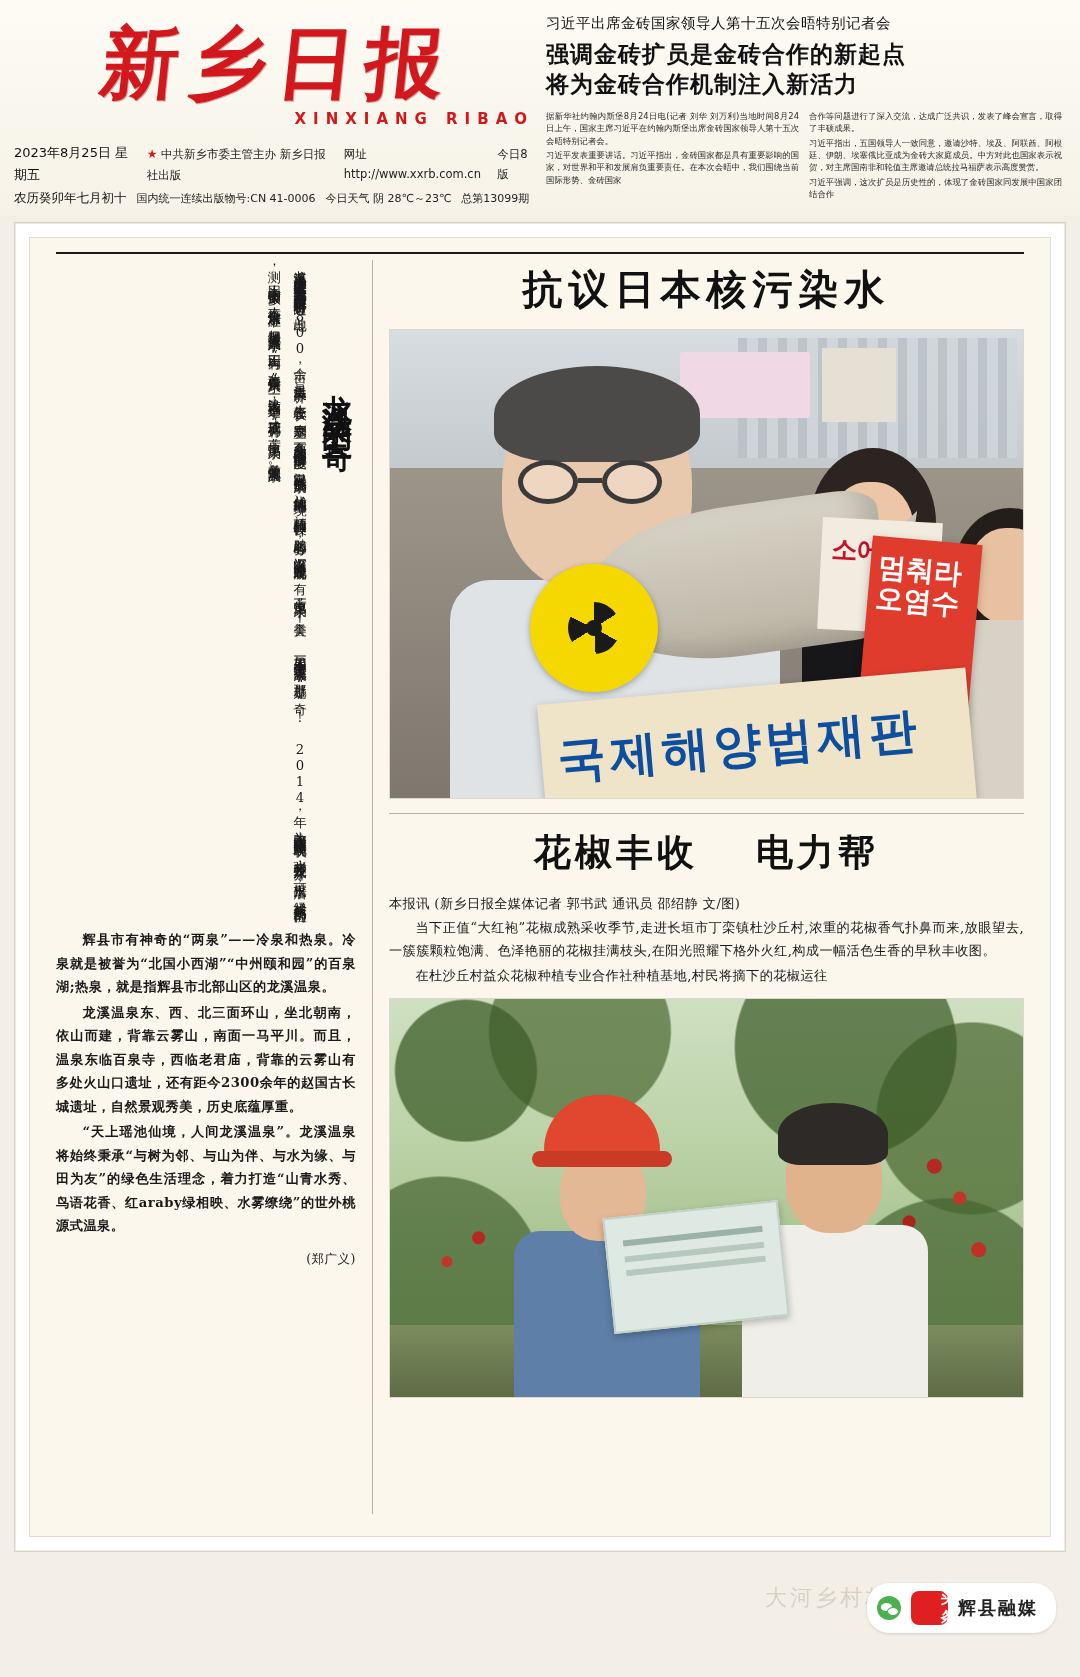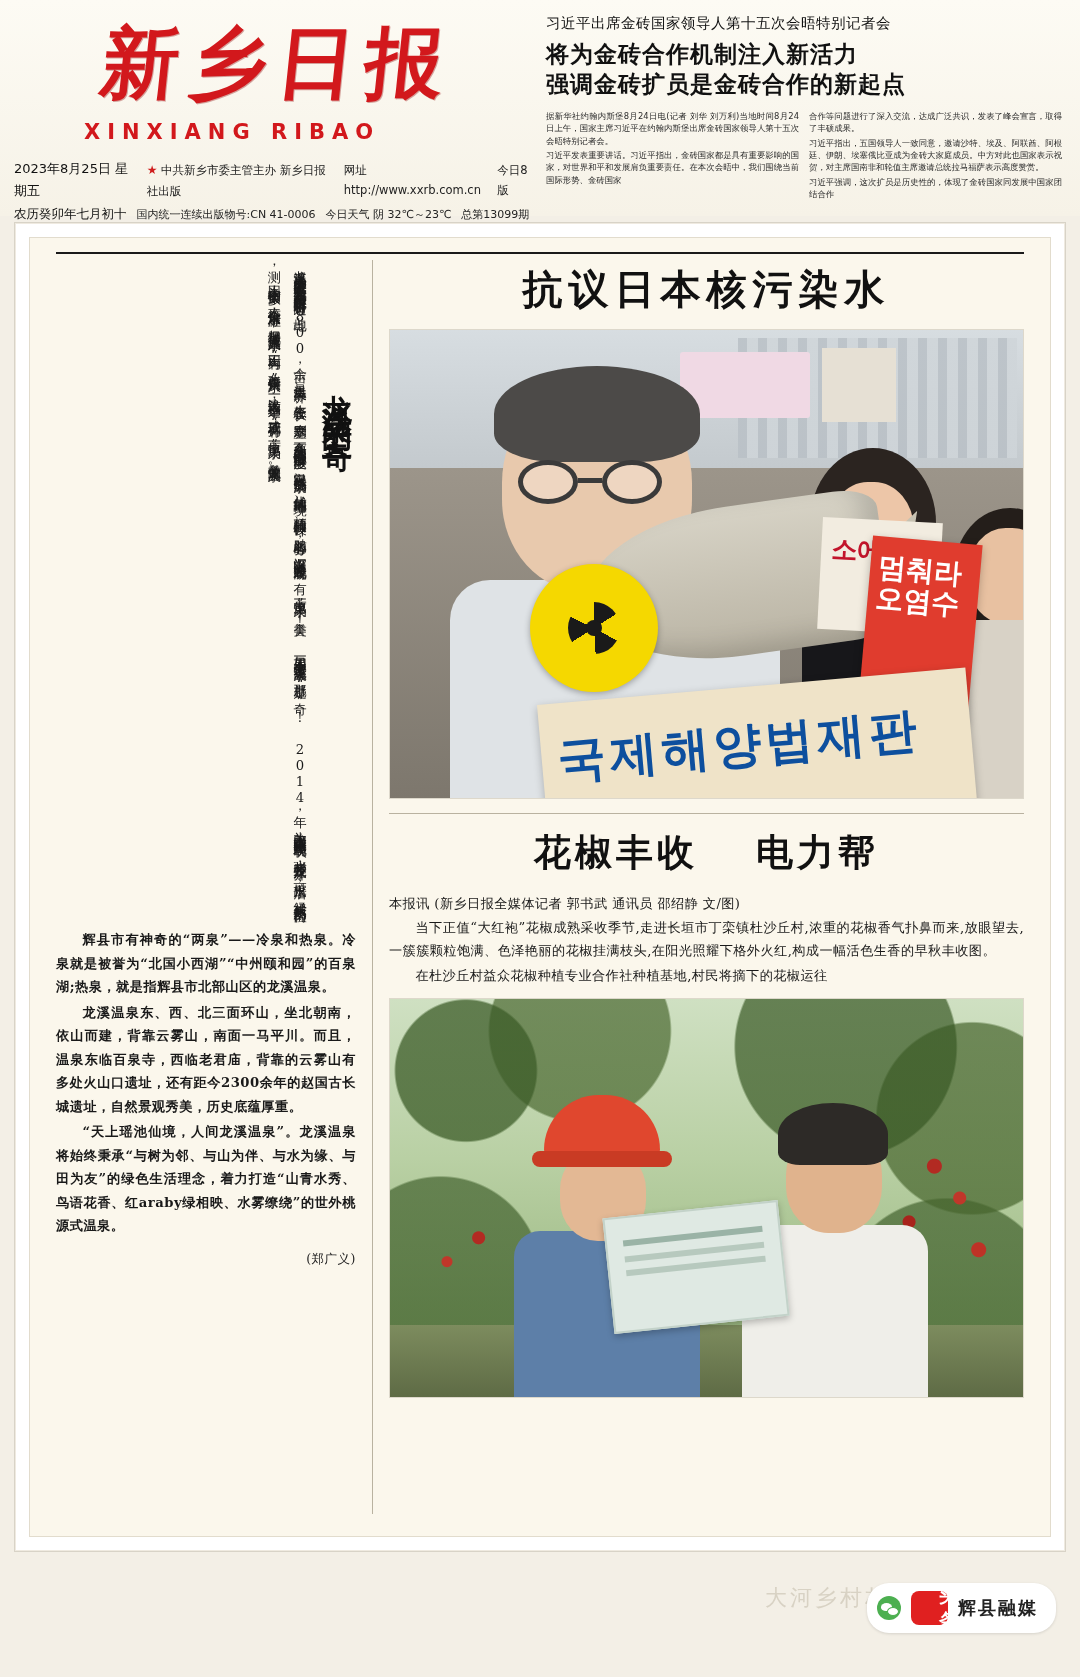--- a/index.html
+++ b/index.html
@@ -30,27 +30,27 @@
     font-weight:bold;
     color:#d2181c;
     letter-spacing:10px;
     line-height:1.15;
     padding-left:88px;
     padding-top:12px;
     text-shadow:1px 1px 0 rgba(140,0,0,.35);
     transform:skewX(-6deg);
   }
   .logo-pinyin {
-    text-align:left;
+    text-align:right;
     color:#d2181c;
-    font-size:21px;
+    font-size:15px;
     letter-spacing:7px;
     font-weight:bold;
     padding-left:70px;
-    margin-top:12px;
+    margin-top:2px;
   }
   .mast-meta {
     margin-top:14px;
     font-size:12.5px;
     color:#222;
     line-height:1.75;
   }
   .mast-meta-row { display:flex; align-items:center; gap:10px; }
   .mast-date { font-size:13px; color:#111; }
   .mast-lunar { font-size:12.5px; color:#111; }
@@ -293,21 +293,21 @@
     right:24px; top:28px;
     display:flex; align-items:center; gap:10px;
     background:#fff;
     border-radius:22px;
     padding:8px 18px 8px 10px;
     box-shadow:0 1px 3px rgba(0,0,0,.12);
   }
   .badge-logo {
     width:34px; height:34px; border-radius:8px;
     background:#e02020; color:#fff;
-    font-size:18px; font-weight:bold;
+    font-size:15px; font-weight:bold;
     display:flex; align-items:center; justify-content:center;
     letter-spacing:0;
     padding-left:37px;
   }
   .badge-txt { font-size:18px; color:#222; font-weight:bold; letter-spacing:2px; }
   .badge-wx {
     width:24px; height:24px; border-radius:50%;
     background:#4caf50; position:relative;
   }
   .badge-wx:before { content:""; position:absolute; left:4px; top:7px; width:11px; height:8px; background:#fff; border-radius:50% 50% 45% 45%; }
@@ -326,30 +326,30 @@
         <span class="mast-org">
           <span class="redmark">★</span>
           <span>中共新乡市委主管主办   新乡日报社出版</span>
         </span>
         <span class="mast-org">网址 http://www.xxrb.com.cn</span>
         <span class="mast-org">今日8版</span>
       </div>
       <div class="mast-meta-row">
         <span class="mast-lunar">农历癸卯年七月初十</span>
         <span class="mast-line3">国内统一连续出版物号:CN 41-0006</span>
-        <span class="mast-line3">今日天气 阴 32℃～23℃</span>
+        <span class="mast-line3">今日天气 阴 28℃～23℃</span>
         <span class="mast-line3">总第13099期</span>
       </div>
     </div>
   </div>
 
   <div class="mast-right">
     <div class="hl-kicker">习近平出席金砖国家领导人第十五次会晤特别记者会</div>
+    <div class="hl-main">强调金砖扩员是金砖合作的新起点</div>
     <div class="hl-main">将为金砖合作机制注入新活力</div>
-    <div class="hl-main">强调金砖扩员是金砖合作的新起点</div>
     <div class="hl-cols">
       <div>
         <span class="byline">据新华社约翰内斯堡8月24日电(记者 刘华 刘万利)当地时间8月24日上午，国家主席习近平在约翰内斯堡出席金砖国家领导人第十五次会晤特别记者会。</span>
         <span>习近平发表重要讲话。习近平指出，金砖国家都是具有重要影响的国家，对世界和平和发展肩负重要责任。在本次会晤中，我们围绕当前国际形势、金砖国家</span>
       </div>
       <div>
         <span class="byline">合作等问题进行了深入交流，达成广泛共识，发表了峰会宣言，取得了丰硕成果。</span>
         <span class="byline">习近平指出，五国领导人一致同意，邀请沙特、埃及、阿联酋、阿根廷、伊朗、埃塞俄比亚成为金砖大家庭成员。中方对此也国家表示祝贺，对主席国南非和轮值主席邀请总统拉马福萨表示高度赞赏。</span>
         <span>习近平强调，这次扩员是历史性的，体现了金砖国家同发展中国家团结合作</span>
       </div>

